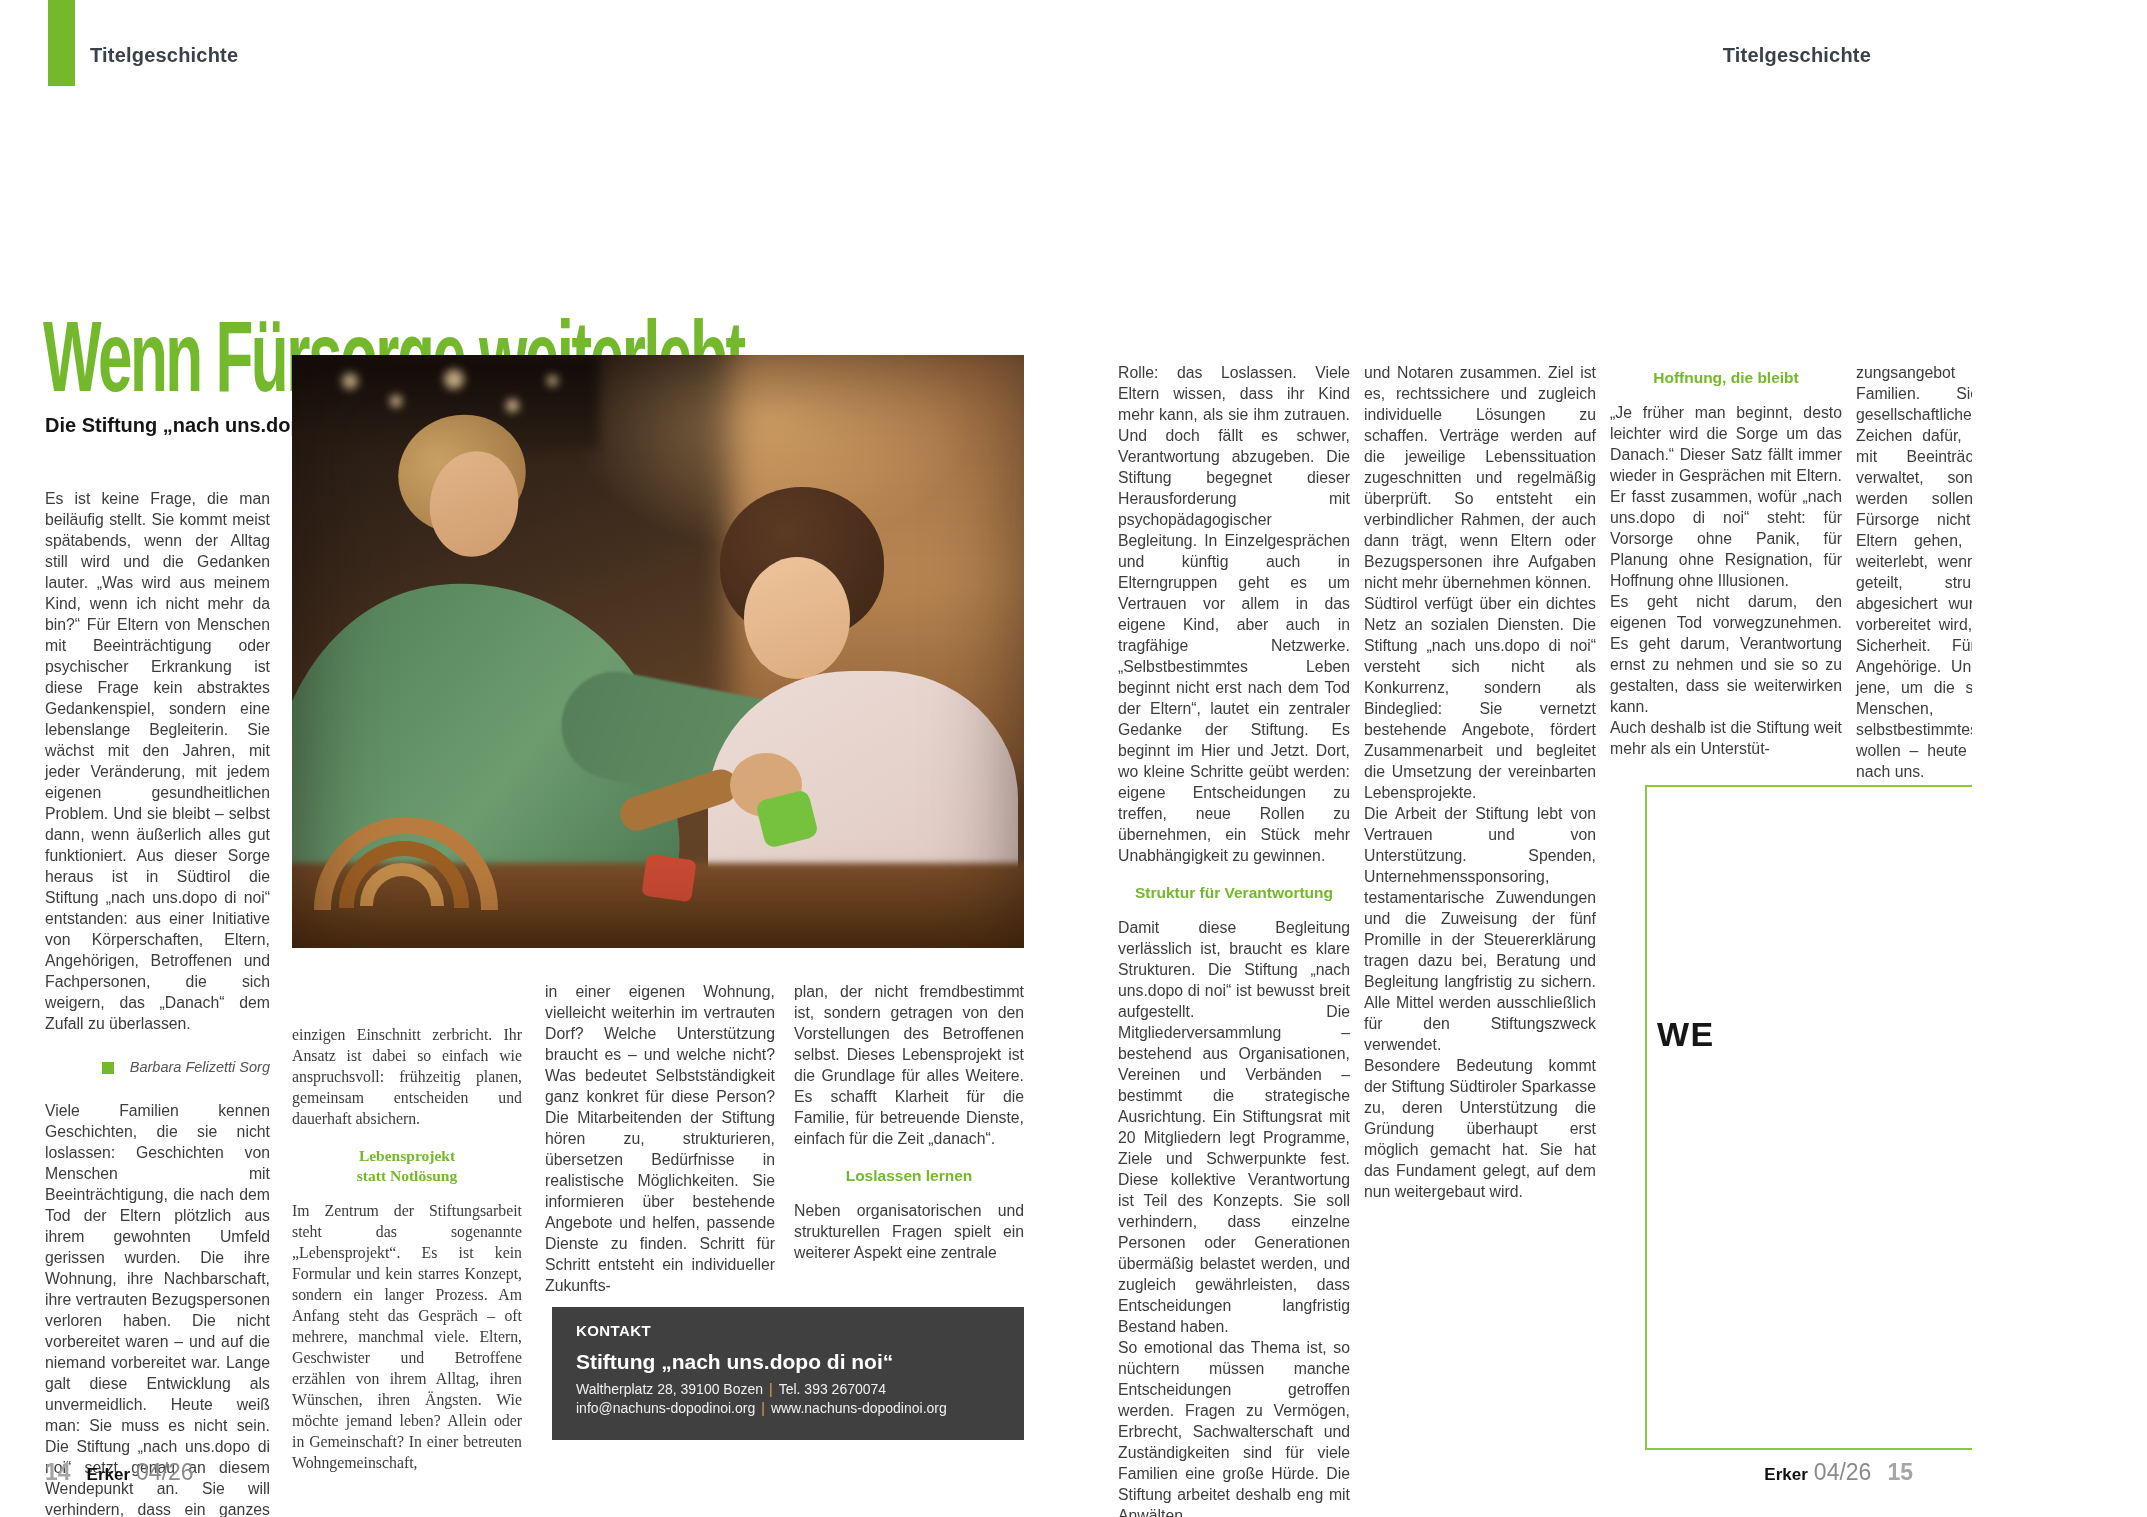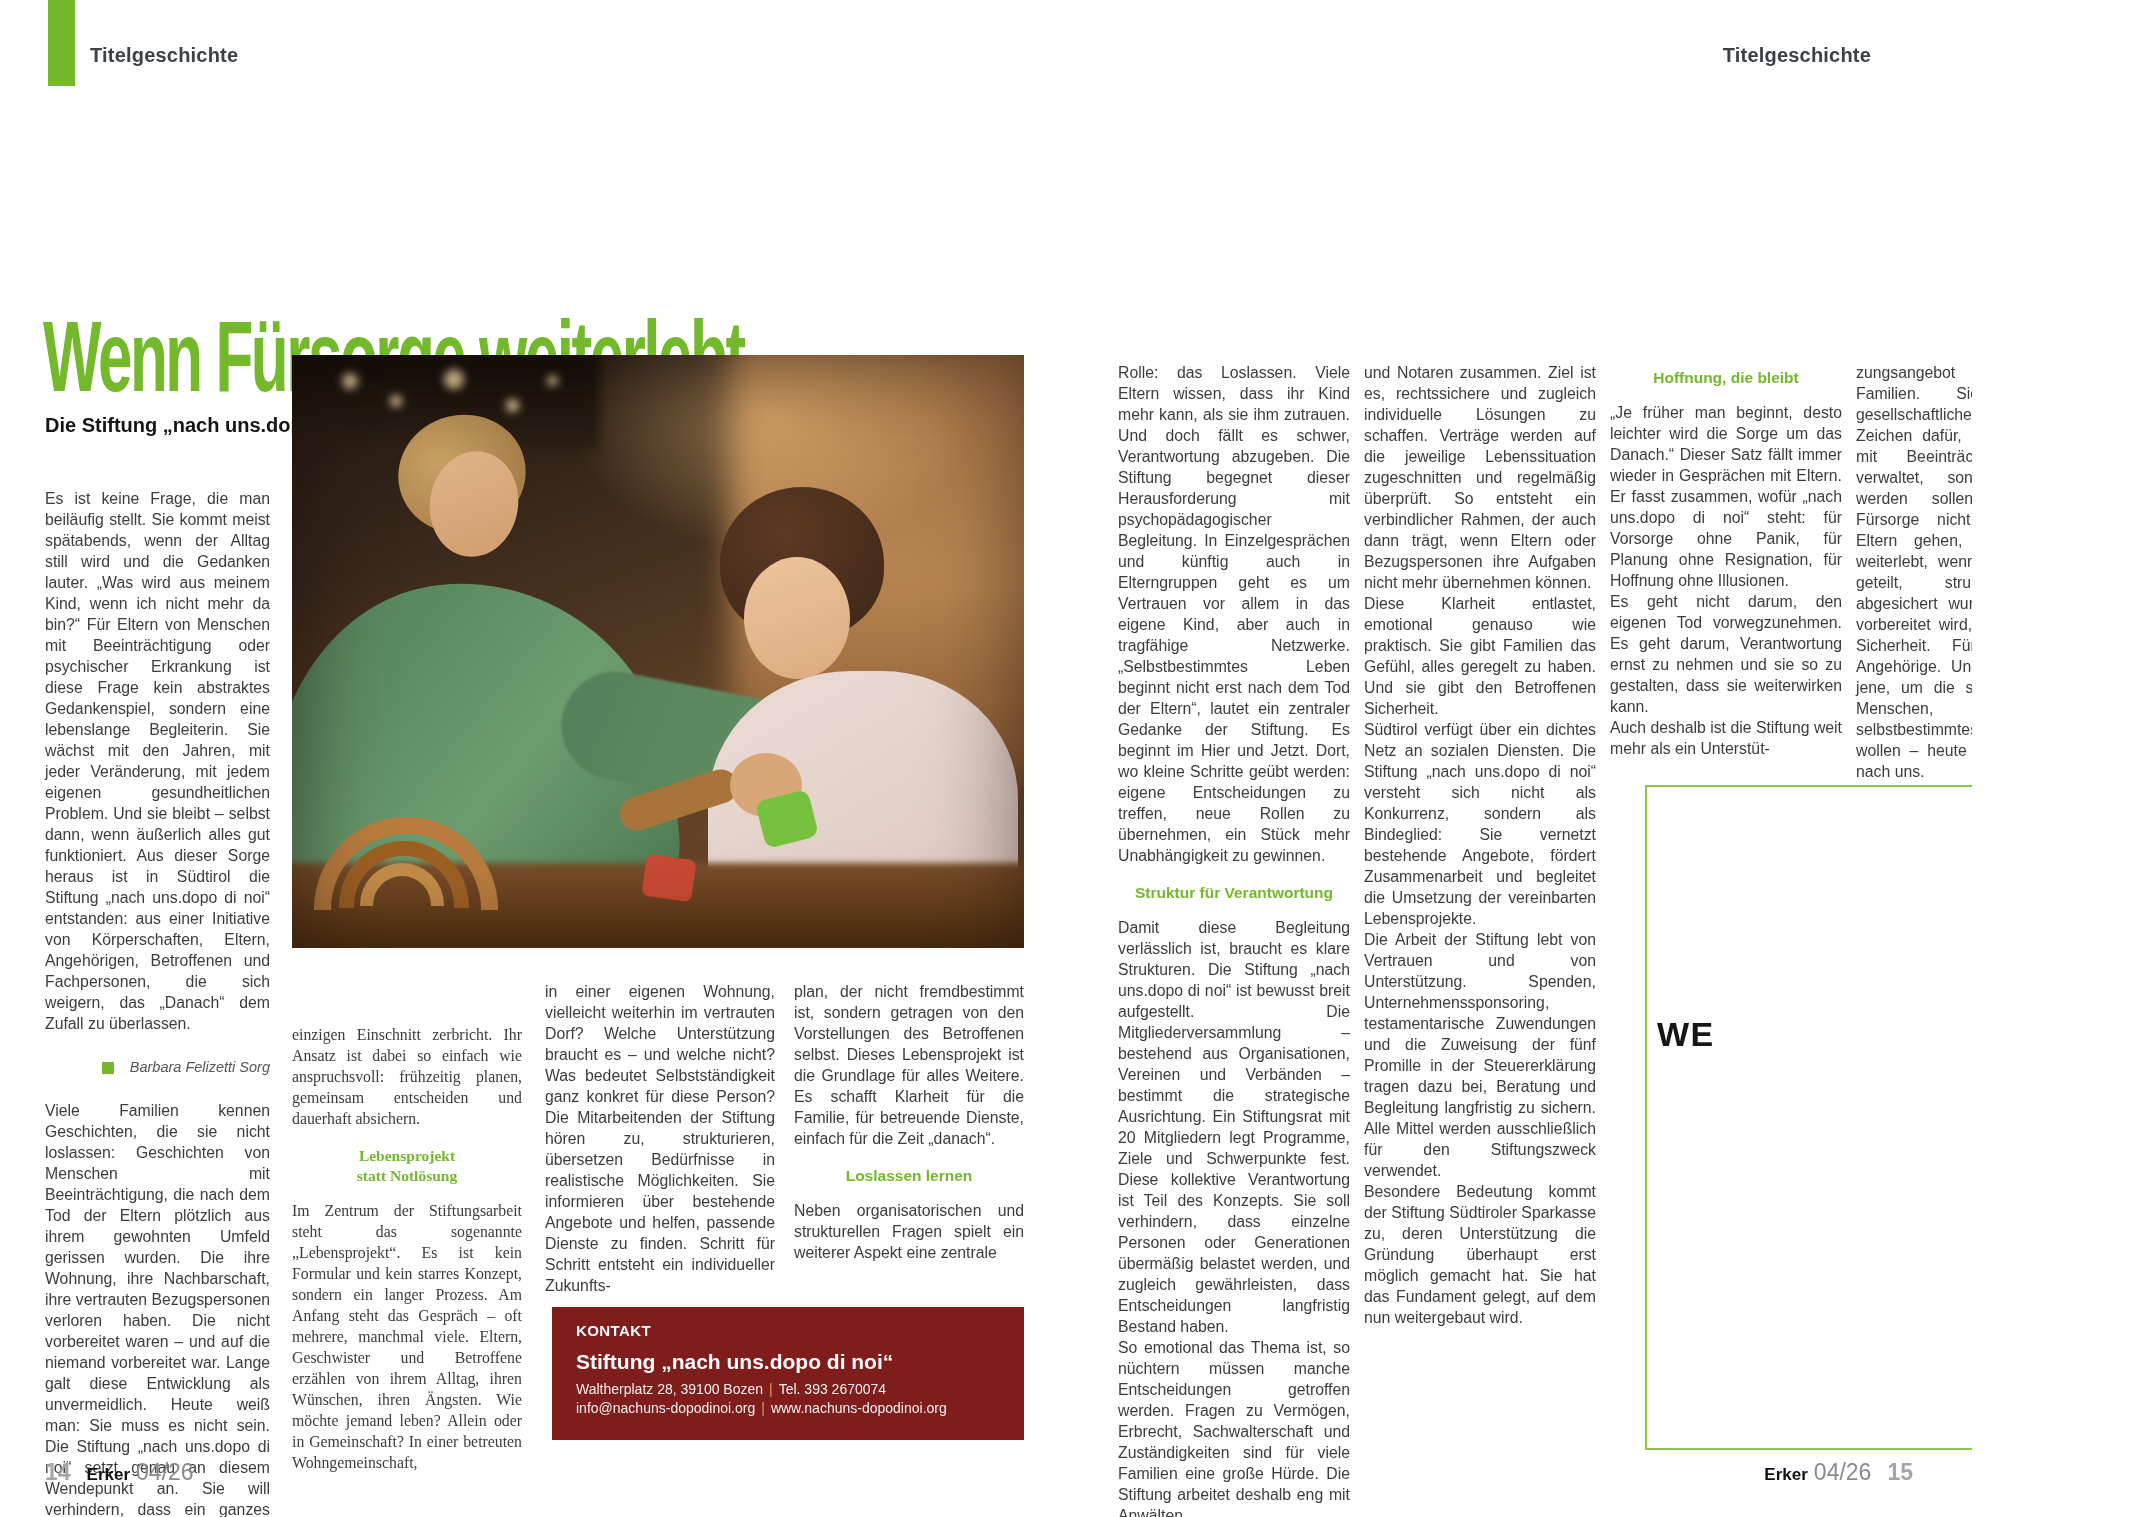--- a/index.html
+++ b/index.html
@@ -65,21 +65,21 @@
   .arc2 { left:47px;  top:486px; width:100px; height:52px; border-width:15px; border-color:#9d6023; }
   .arc3 { left:68px;  top:508px; width:58px;  height:30px; border-width:13px; border-color:#c58d4a; }
   .toy-wood  { left:326px; top:428px; width:122px; height:34px; background:#a9743a; border-radius:17px; transform:rotate(-18deg); }
   .toy-red   { left:352px; top:502px; width:50px;  height:42px; background:#c94a33; border-radius:7px;  transform:rotate(8deg); }
   .toy-green { left:468px; top:440px; width:54px;  height:48px; background:#76c23e; border-radius:10px; transform:rotate(-14deg); }
   .vignette { inset:0; box-shadow:inset 0 0 90px rgba(20,10,5,.55); }
 
   
   .kontakt {
     position:absolute; left:552px; top:1307px; width:472px; height:133px;
-    background:#7f1d1d; color:#ffffff; box-sizing:border-box; padding:15px 24px;
+    background:#404040; color:#ffffff; box-sizing:border-box; padding:15px 24px;
   }
   .kontakt .k-label { font-size:15px; font-weight:bold; letter-spacing:0.4px; }
   .kontakt .k-name  { font-size:21px; font-weight:bold; margin-top:11px; }
   .kontakt .k-line  { font-size:14px; margin-top:7px; color:rgba(255,255,255,0.93); }
   .kontakt .k-line.second { margin-top:3px; }
   .kontakt .sep { color:#e0a052; padding:0 6px; }
 
   
   .we-box { position:absolute; left:1645px; top:785px; width:440px; height:665px; border:2.5px solid #8dc63f; box-sizing:border-box; background:#ffffff; }
   .we-text { position:absolute; left:10px; top:228px; font-size:34px; font-weight:600; letter-spacing:1.5px; color:#161616; }
@@ -171,21 +171,20 @@
 
   <div class="col" style="left:1118px; top:362px; width:232px;">
     <p>Rolle: das Loslassen. Viele Eltern wissen, dass ihr Kind mehr kann, als sie ihm zutrauen. Und doch fällt es schwer, Verantwortung abzugeben. Die Stiftung begegnet dieser Herausforderung mit psychopädagogischer Begleitung. In Einzelgesprächen und künftig auch in Elterngruppen geht es um Vertrauen vor allem in das eigene Kind, aber auch in tragfähige Netzwerke. „Selbstbestimmtes Leben beginnt nicht erst nach dem Tod der Eltern“, lautet ein zentraler Gedanke der Stiftung. Es beginnt im Hier und Jetzt. Dort, wo kleine Schritte geübt werden: eigene Entscheidungen zu treffen, neue Rollen zu übernehmen, ein Stück mehr Unabhängigkeit zu gewinnen.</p>
     <div class="subhead">Struktur für Verantwortung</div>
     <p>Damit diese Begleitung verlässlich ist, braucht es klare Strukturen. Die Stiftung „nach uns.dopo di noi“ ist bewusst breit aufgestellt. Die Mitgliederversammlung – bestehend aus Organisationen, Vereinen und Verbänden – bestimmt die strategische Ausrichtung. Ein Stiftungsrat mit 20 Mitgliedern legt Programme, Ziele und Schwerpunkte fest. Diese kollektive Verantwortung ist Teil des Konzepts. Sie soll verhindern, dass einzelne Personen oder Generationen übermäßig belastet werden, und zugleich gewährleisten, dass Entscheidungen langfristig Bestand haben.</p>
     <p>So emotional das Thema ist, so nüchtern müssen manche Entscheidungen getroffen werden. Fragen zu Vermögen, Erbrecht, Sachwalterschaft und Zuständigkeiten sind für viele Familien eine große Hürde. Die Stiftung arbeitet deshalb eng mit Anwälten</p>
   </div>
 
   <div class="col" style="left:1364px; top:362px; width:232px;">
     <p>und Notaren zusammen. Ziel ist es, rechtssichere und zugleich individuelle Lösungen zu schaffen. Verträge werden auf die jeweilige Lebenssituation zugeschnitten und regelmäßig überprüft. So entsteht ein verbindlicher Rahmen, der auch dann trägt, wenn Eltern oder Bezugspersonen ihre Aufgaben nicht mehr übernehmen können.</p>
-    <p>Diese Klarheit entlastet, emotional genauso wie praktisch. Sie gibt Familien das Gefühl, alles geregelt zu haben. Und sie gibt den Betroffenen Sicherheit.</p>
     <p>Südtirol verfügt über ein dichtes Netz an sozialen Diensten. Die Stiftung „nach uns.dopo di noi“ versteht sich nicht als Konkurrenz, sondern als Bindeglied: Sie vernetzt bestehende Angebote, fördert Zusammenarbeit und begleitet die Umsetzung der vereinbarten Lebensprojekte.</p>
     <p>Die Arbeit der Stiftung lebt von Vertrauen und von Unterstützung. Spenden, Unternehmenssponsoring, testamentarische Zuwendungen und die Zuweisung der fünf Promille in der Steuererklärung tragen dazu bei, Beratung und Begleitung langfristig zu sichern. Alle Mittel werden ausschließlich für den Stiftungszweck verwendet.</p>
     <p>Besondere Bedeutung kommt der Stiftung Südtiroler Sparkasse zu, deren Unterstützung die Gründung überhaupt erst möglich gemacht hat. Sie hat das Fundament gelegt, auf dem nun weitergebaut wird.</p>
   </div>
 
   <div class="col" style="left:1610px; top:362px; width:232px;">
     <div class="subhead" style="margin-top:6px;">Hoffnung, die bleibt</div>
     <p>„Je früher man beginnt, desto leichter wird die Sorge um das Danach.“ Dieser Satz fällt immer wieder in Gesprächen mit Eltern. Er fasst zusammen, wofür „nach uns.dopo di noi“ steht: für Vorsorge ohne Panik, für Planung ohne Resignation, für Hoffnung ohne Illusionen.</p>
     <p>Es geht nicht darum, den eigenen Tod vorwegzunehmen. Es geht darum, Verantwortung ernst zu nehmen und sie so zu gestalten, dass sie weiterwirken kann.</p>
     <p>Auch deshalb ist die Stiftung weit mehr als ein Unterstüt-</p>

